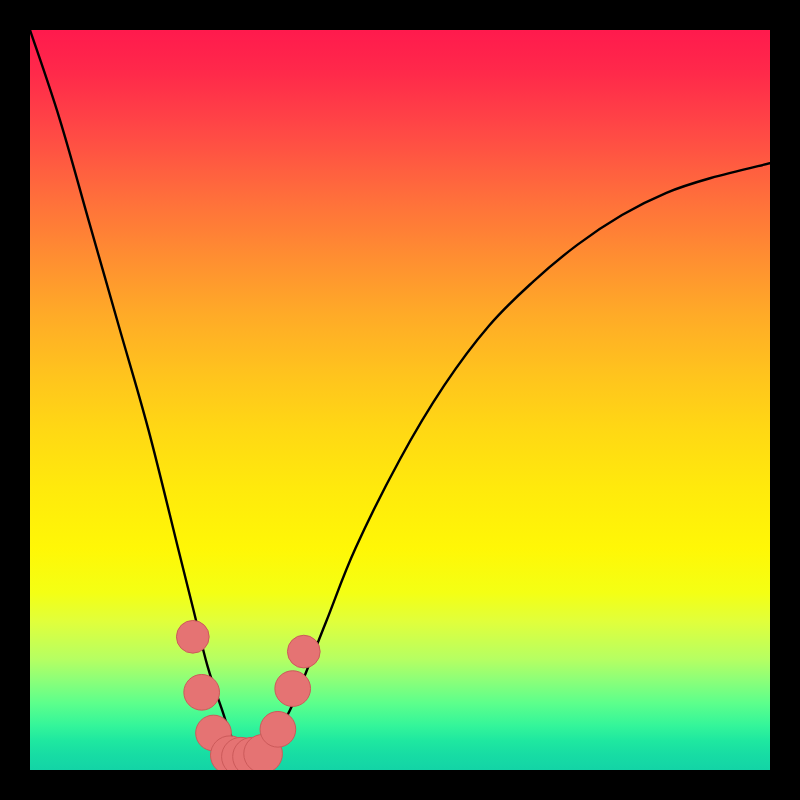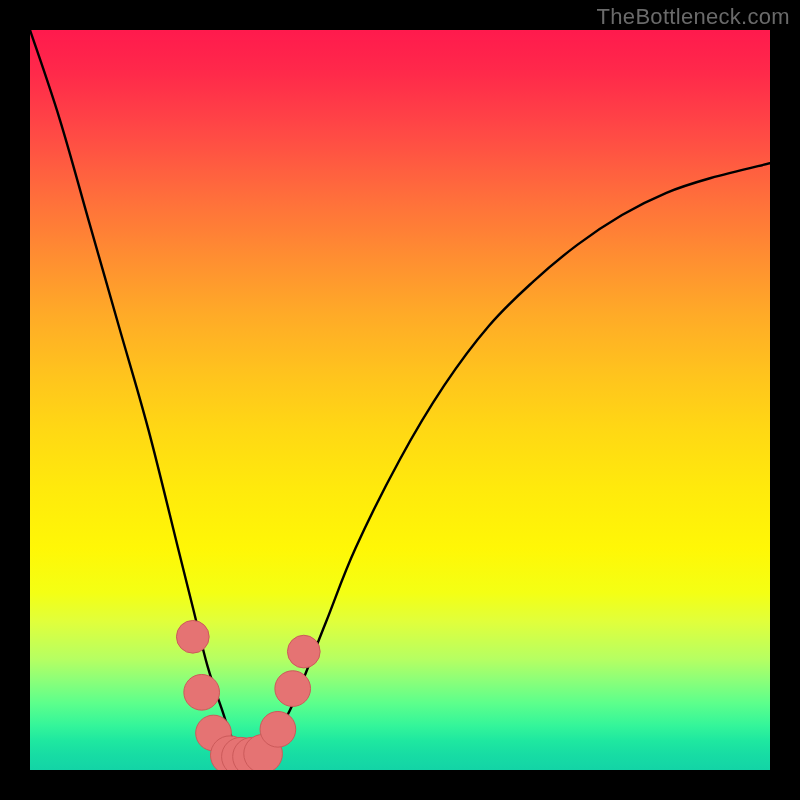--- a/index.html
+++ b/index.html
@@ -61,21 +61,20 @@
     left: 0;
     top: 0;
     width: 740px;
     height: 740px;
   }
 </style>
 </head>
 <body>
 
 <div class="frame">
-  <div class="watermark">TheBottleneck.com</div>
 
   <div class="plot">
     <svg class="curve" viewBox="0 0 740 740" preserveAspectRatio="none">
       <path id="curve-path" fill="none" stroke="#000000" stroke-width="2.4" stroke-linecap="round" stroke-linejoin="round" d="M 0.00 0.00 C 5.33 15.98, 18.94 54.17, 29.60 88.80 C 40.26 123.43, 48.54 155.10, 59.20 192.40 C 69.86 229.70, 78.14 258.70, 88.80 296.00 C 99.46 333.30, 107.74 359.64, 118.40 399.60 C 129.06 439.56, 140.01 486.03, 148.00 518.00 C 155.99 549.97, 157.47 555.89, 162.80 577.20 C 168.13 598.51, 172.27 617.75, 177.60 636.40 C 182.93 655.05, 188.40 668.81, 192.40 680.80 C 196.40 692.79, 197.14 696.34, 199.80 703.00 C 202.46 709.66, 204.54 713.80, 207.20 717.80 C 209.86 721.80, 211.94 723.87, 214.60 725.20 C 217.26 726.53, 219.34 725.20, 222.00 725.20 C 224.66 725.20, 226.74 726.53, 229.40 725.20 C 232.06 723.87, 232.80 723.13, 236.80 717.80 C 240.80 712.47, 246.27 704.92, 251.60 695.60 C 256.93 686.28, 258.41 684.65, 266.40 666.00 C 274.39 647.35, 285.34 618.64, 296.00 592.00 C 306.66 565.36, 312.28 547.30, 325.60 518.00 C 338.92 488.70, 354.02 458.50, 370.00 429.20 C 385.98 399.90, 398.42 379.18, 414.40 355.20 C 430.38 331.22, 442.82 314.65, 458.80 296.00 C 474.78 277.35, 487.22 266.25, 503.20 251.60 C 519.18 236.95, 531.62 226.59, 547.60 214.60 C 563.58 202.61, 576.02 194.32, 592.00 185.00 C 607.98 175.68, 620.42 169.46, 636.40 162.80 C 652.38 156.14, 662.15 153.33, 680.80 148.00 C 699.45 142.67, 729.34 135.86, 740.00 133.20"></path>
       <g id="markers">
           <circle cx="162.80" cy="606.80" r="16.36" fill="#e57373" stroke="#cc5a5a" stroke-width="1"></circle>
           <circle cx="171.68" cy="662.30" r="17.84" fill="#e57373" stroke="#cc5a5a" stroke-width="1"></circle>
           <circle cx="183.52" cy="703.00" r="17.84" fill="#e57373" stroke="#cc5a5a" stroke-width="1"></circle>
           <circle cx="199.80" cy="725.20" r="19.32" fill="#e57373" stroke="#cc5a5a" stroke-width="1"></circle>
           <circle cx="210.90" cy="726.68" r="19.32" fill="#e57373" stroke="#cc5a5a" stroke-width="1"></circle>

